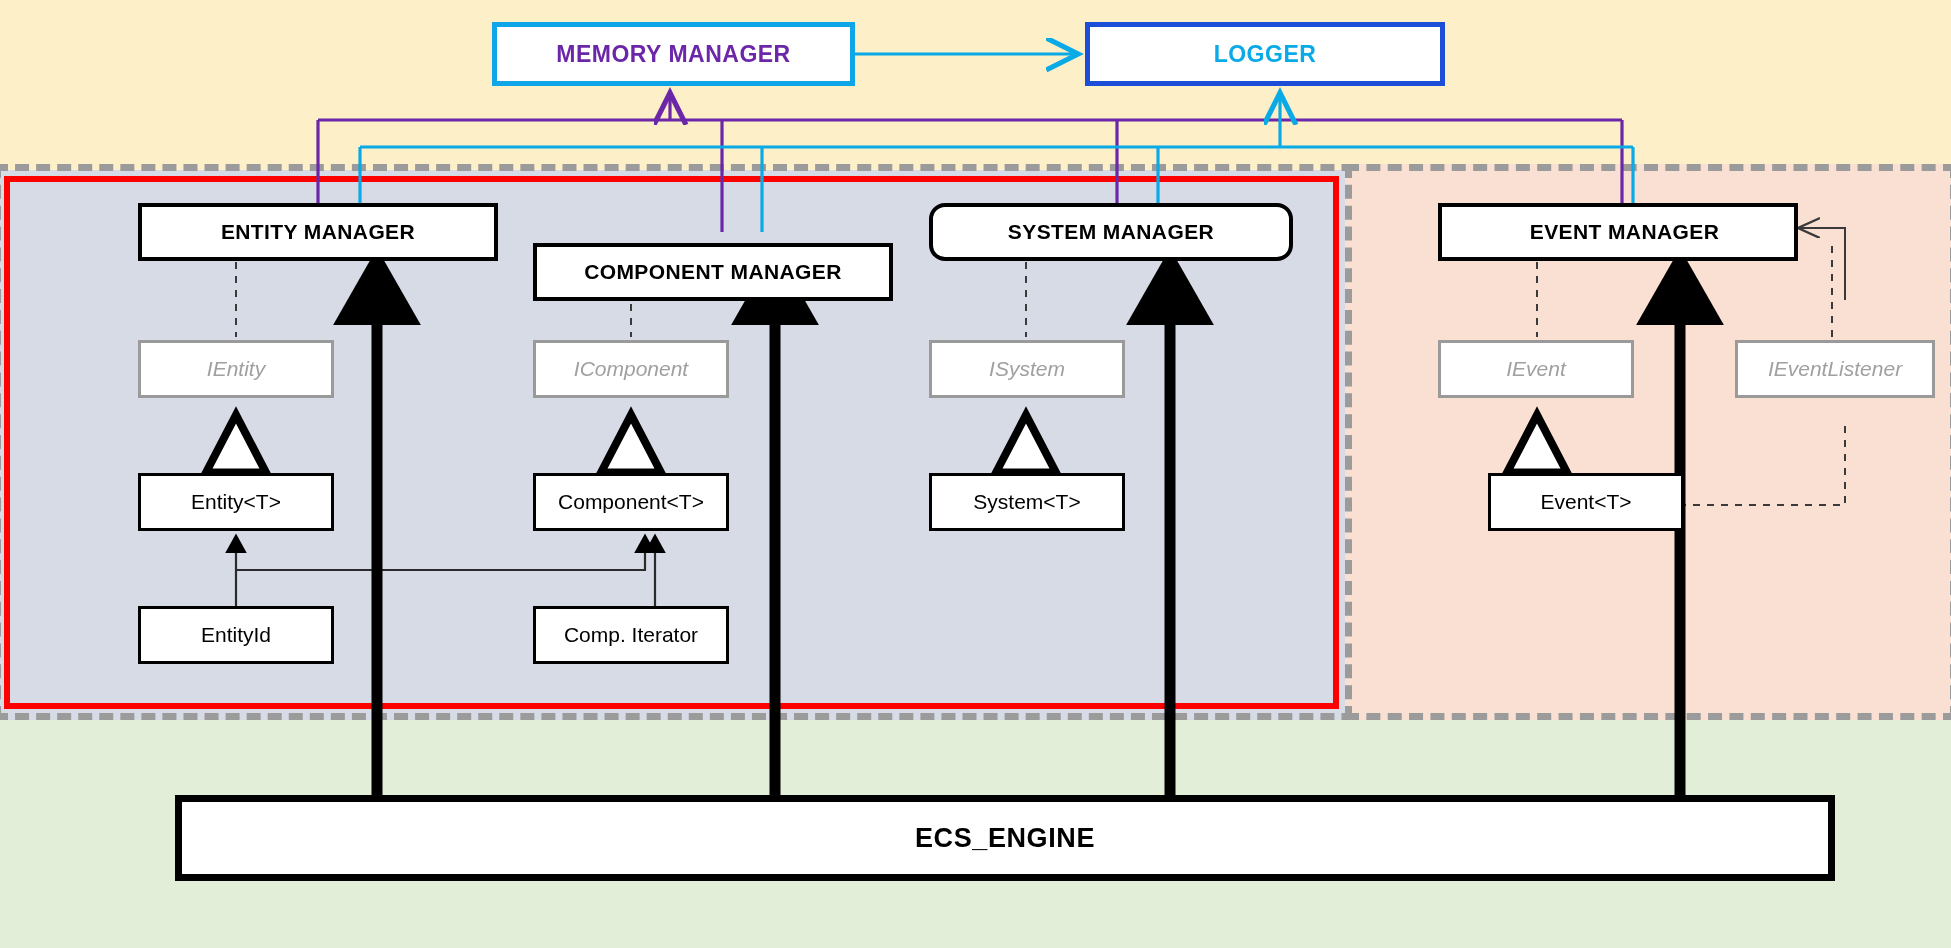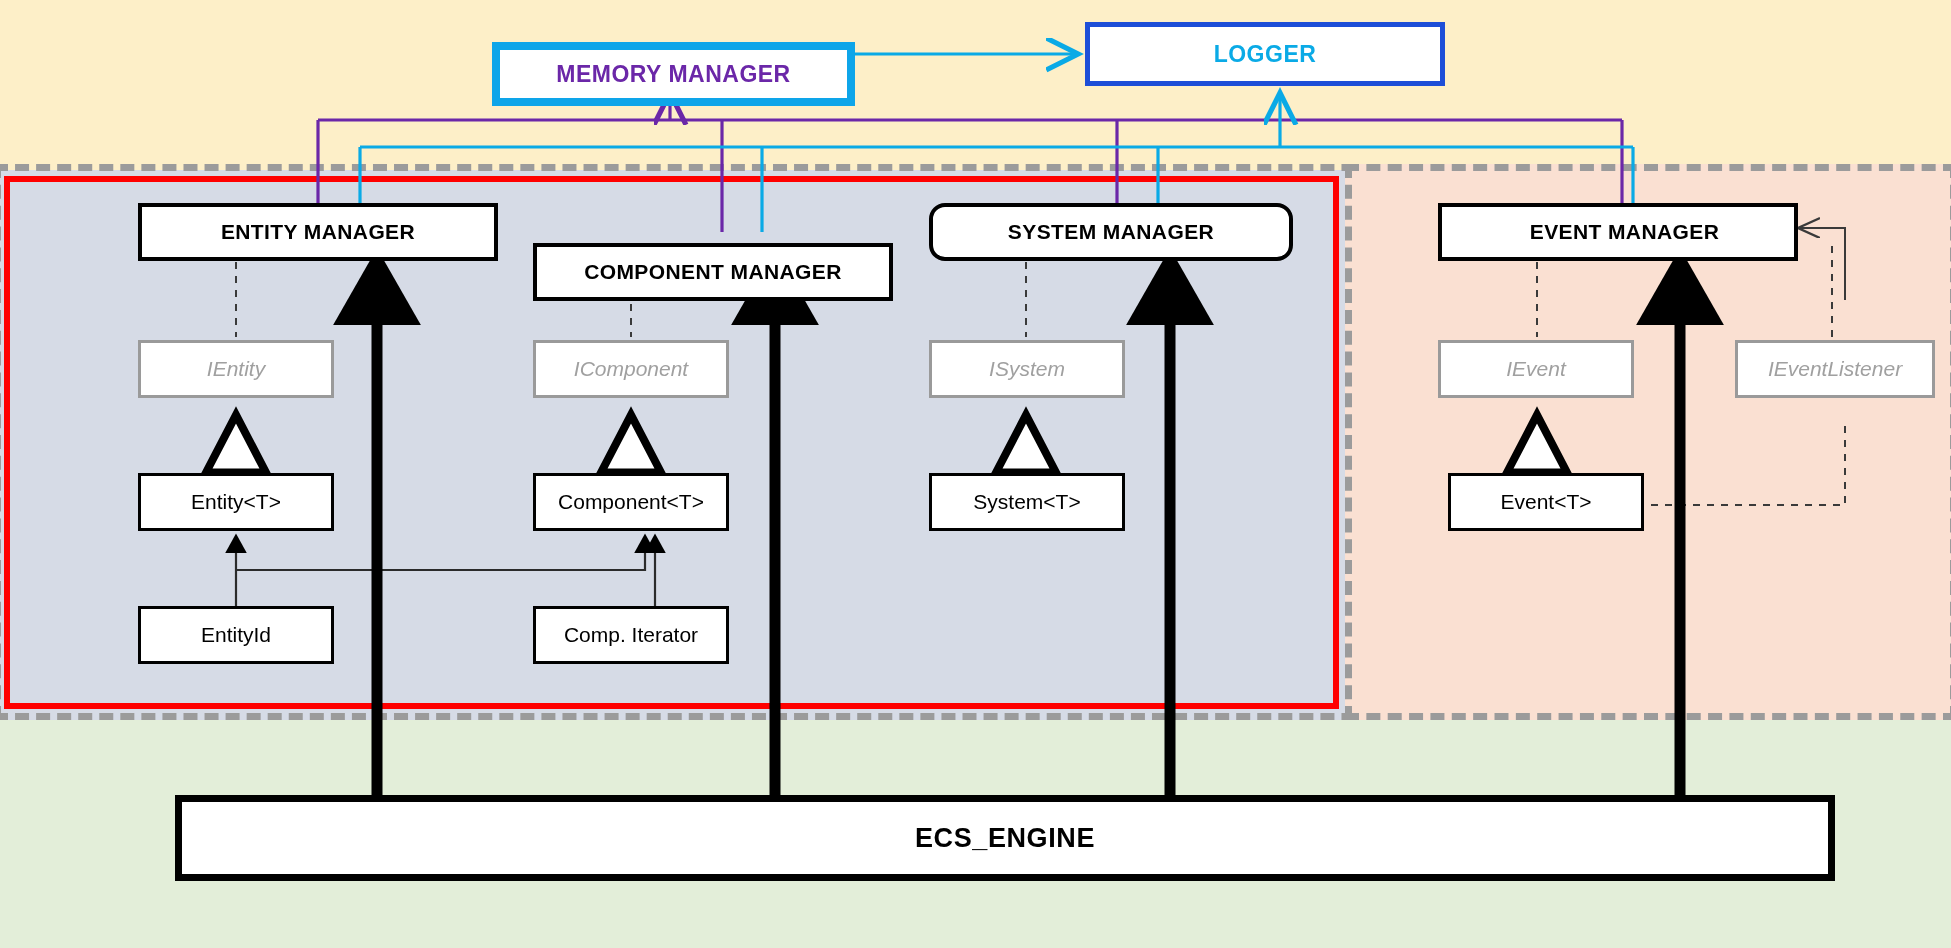--- a/index.html
+++ b/index.html
@@ -25,21 +25,21 @@
 
   
   .node{position:absolute;background:#ffffff;display:flex;align-items:center;
       justify-content:center;box-sizing:border-box;text-align:center;}
 
   .mgr{border:4px solid #000;font-size:21px;font-weight:700;letter-spacing:.4px;color:#000;}
   .iface{border:3px solid #9a9a9a;font-style:italic;font-size:21px;color:#a0a0a0;font-weight:400;}
   .impl{border:3px solid #000;font-size:21px;color:#000;font-weight:400;}
   .leaf{border:3px solid #000;font-size:21px;color:#000;font-weight:400;}
 
-  #memory-manager{border:8px solid #0ea5e9;color:#6b27a8;font-size:23px;font-weight:700;letter-spacing:.5px;margin-top:20px;}
+  #memory-manager{border:5px solid #0ea5e9;color:#6b27a8;font-size:23px;font-weight:700;letter-spacing:.5px;}
   #logger{border:5px solid #1d4ed8;color:#0aaae6;font-size:23px;font-weight:700;letter-spacing:.5px;}
   #ecs-engine{border:7px solid #000;font-size:27px;font-weight:700;color:#000;letter-spacing:.6px;margin-left:39px;}
 
   
   #wires{position:absolute;left:0;top:0;width:1951px;height:948px;pointer-events:none;}
 </style>
 </head>
 <body>
 
 <div id="stage">
@@ -181,21 +181,21 @@
   </div>
 
   <div class="node impl" style="left:533px;top:473px;width:196px;height:58px;">
     <span>Component&lt;T&gt;</span>
   </div>
 
   <div class="node impl" style="left:929px;top:473px;width:196px;height:58px;text-align:right;">
     <span>System&lt;T&gt;</span>
   </div>
 
-  <div class="node impl" style="left:1448px;top:473px;width:196px;height:58px;">
+  <div class="node impl" style="left:1488px;top:473px;width:196px;height:58px;">
     <span>Event&lt;T&gt;</span>
   </div>
 
   <div class="node leaf" style="left:138px;top:606px;width:196px;height:58px;">
     <span>EntityId</span>
   </div>
 
   <div class="node leaf" style="left:533px;top:606px;width:196px;height:58px;">
     <span>Comp. Iterator</span>
   </div>

